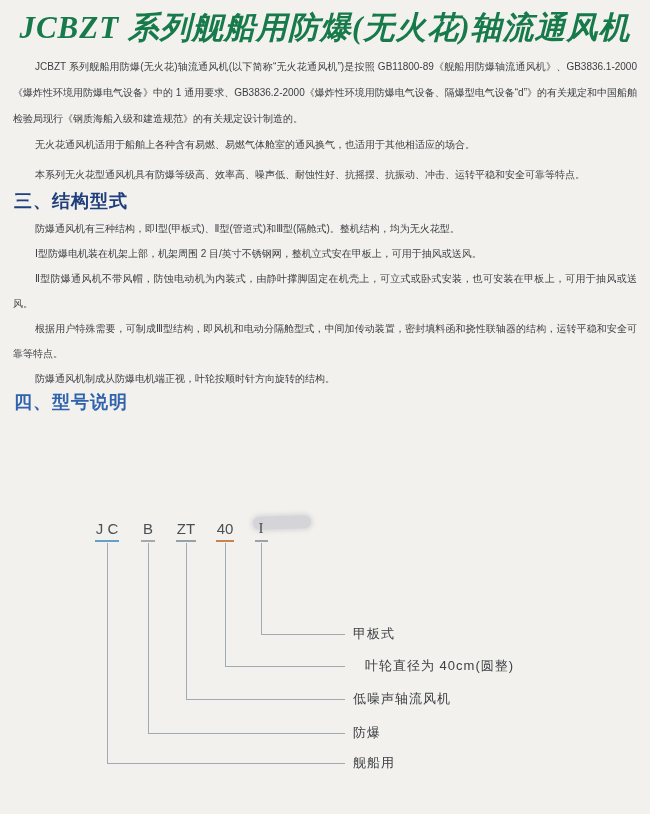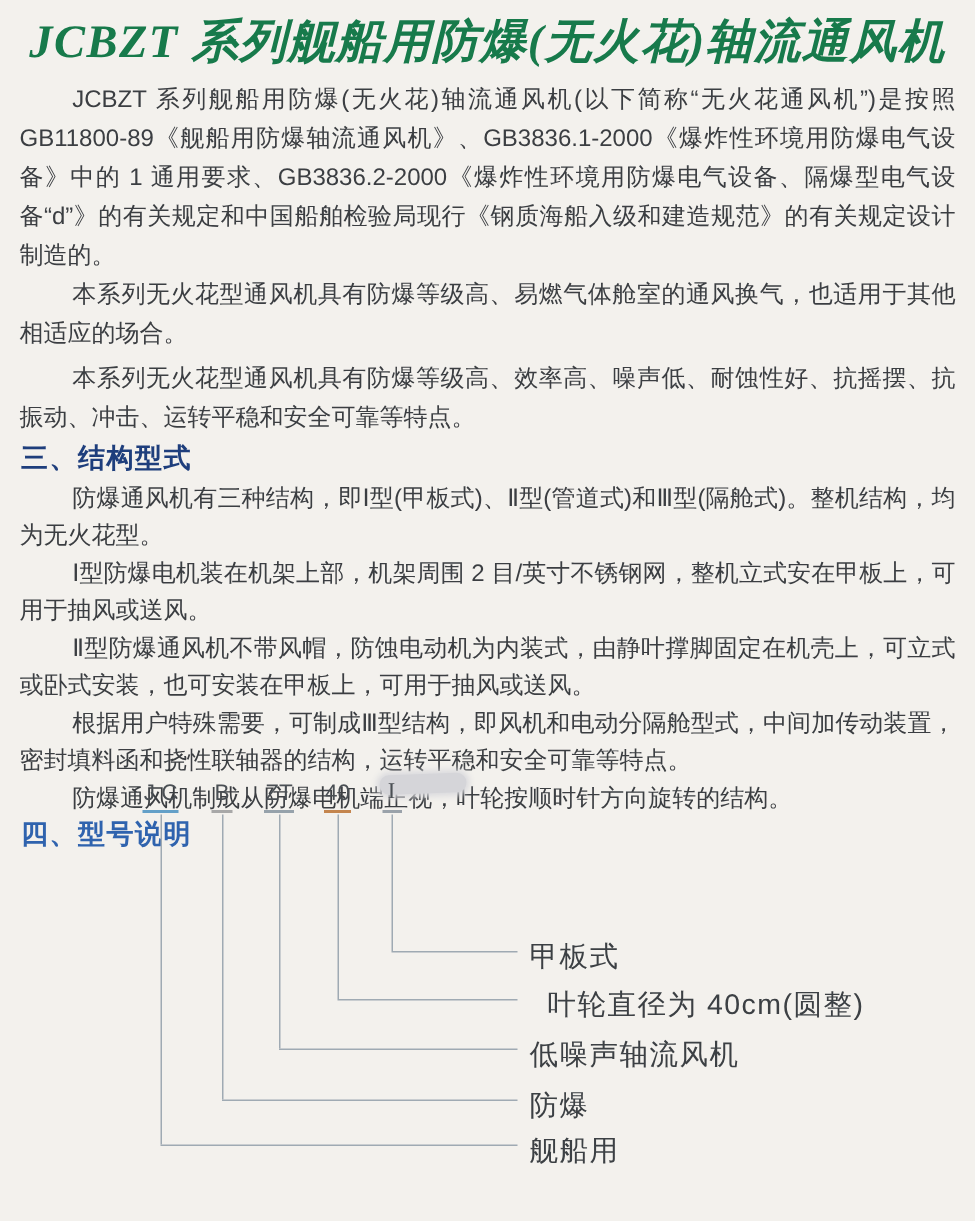--- a/index.html
+++ b/index.html
@@ -32,21 +32,21 @@
     font-weight: bold;
     color: #1e3e7c;
     letter-spacing: 1px;
   }
   .h-overview  { margin-top: 28px; }
   .h-features  { margin-top: 2px; }
   .h-structure { margin-top: 2px; }
   .h-model     { margin-top: 0; color: #2f63ae; }
   p {
     margin: 0 13px;
-    font-size: 16px;
+    font-size: 10px;
     line-height: 26px;
     text-align: justify;
   }
   .indent { text-indent: 2.2em; }
   .first-p { margin-top: 4px; }
   .sec-structure p { line-height: 25px; }
   
   .smudge {
     position: absolute;
     left: 253px; top: 516px;
@@ -90,41 +90,41 @@
   .vl-i  { left: 261px; height: 91px;  }
   .hline { position: absolute; height: 1px; background: #9faab3; }
   .hl-jc { left: 107px; top: 247px; width: 238px; }
   .hl-b  { left: 148px; top: 217px; width: 197px; }
   .hl-zt { left: 186px; top: 183px; width: 159px; }
   .hl-40 { left: 225px; top: 150px; width: 120px; }
   .hl-i  { left: 261px; top: 118px; width: 84px;  }
   .dlabel {
     position: absolute;
     left: 353px;
-    font-size: 19px;
+    font-size: 13px;
     color: #3c4044;
     letter-spacing: 1px;
     white-space: nowrap;
   }
   .dl-i  { top: 109px; }
   .dl-40 { top: 141px; margin-left: 12px; }
   .dl-zt { top: 174px; }
   .dl-b  { top: 208px; }
   .dl-jc { top: 238px; }
 </style>
 </head>
 <body>
 
 <div class="page">
 
   <h1 class="title">JCBZT 系列舰船用防爆(无火花)轴流通风机</h1>
 
   <section class="sec-overview">
     <p class="indent first-p">JCBZT 系列舰船用防爆(无火花)轴流通风机(以下简称“无火花通风机”)是按照 GB11800-89《舰船用防爆轴流通风机》、GB3836.1-2000《爆炸性环境用防爆电气设备》中的 1 通用要求、GB3836.2-2000《爆炸性环境用防爆电气设备、隔爆型电气设备“d”》的有关规定和中国船舶检验局现行《钢质海船入级和建造规范》的有关规定设计制造的。</p>
-    <p class="indent">本系列无火花型通风机具有防爆等级高、易燃气体舱室的通风换气，也适用于其他相适应的场合。</p>
+    <p class="indent">无火花通风机适用于船舶上各种含有易燃、易燃气体舱室的通风换气，也适用于其他相适应的场合。</p>
   </section>
 
   <section class="sec-features">
     <p class="indent first-p">本系列无火花型通风机具有防爆等级高、效率高、噪声低、耐蚀性好、抗摇摆、抗振动、冲击、运转平稳和安全可靠等特点。</p>
   </section>
 
   <section class="sec-structure">
     <h2 class="h-structure">三、结构型式</h2>
     <p class="indent first-p">防爆通风机有三种结构，即Ⅰ型(甲板式)、Ⅱ型(管道式)和Ⅲ型(隔舱式)。整机结构，均为无火花型。</p>
     <p class="indent">Ⅰ型防爆电机装在机架上部，机架周围 2 目/英寸不锈钢网，整机立式安在甲板上，可用于抽风或送风。</p>

